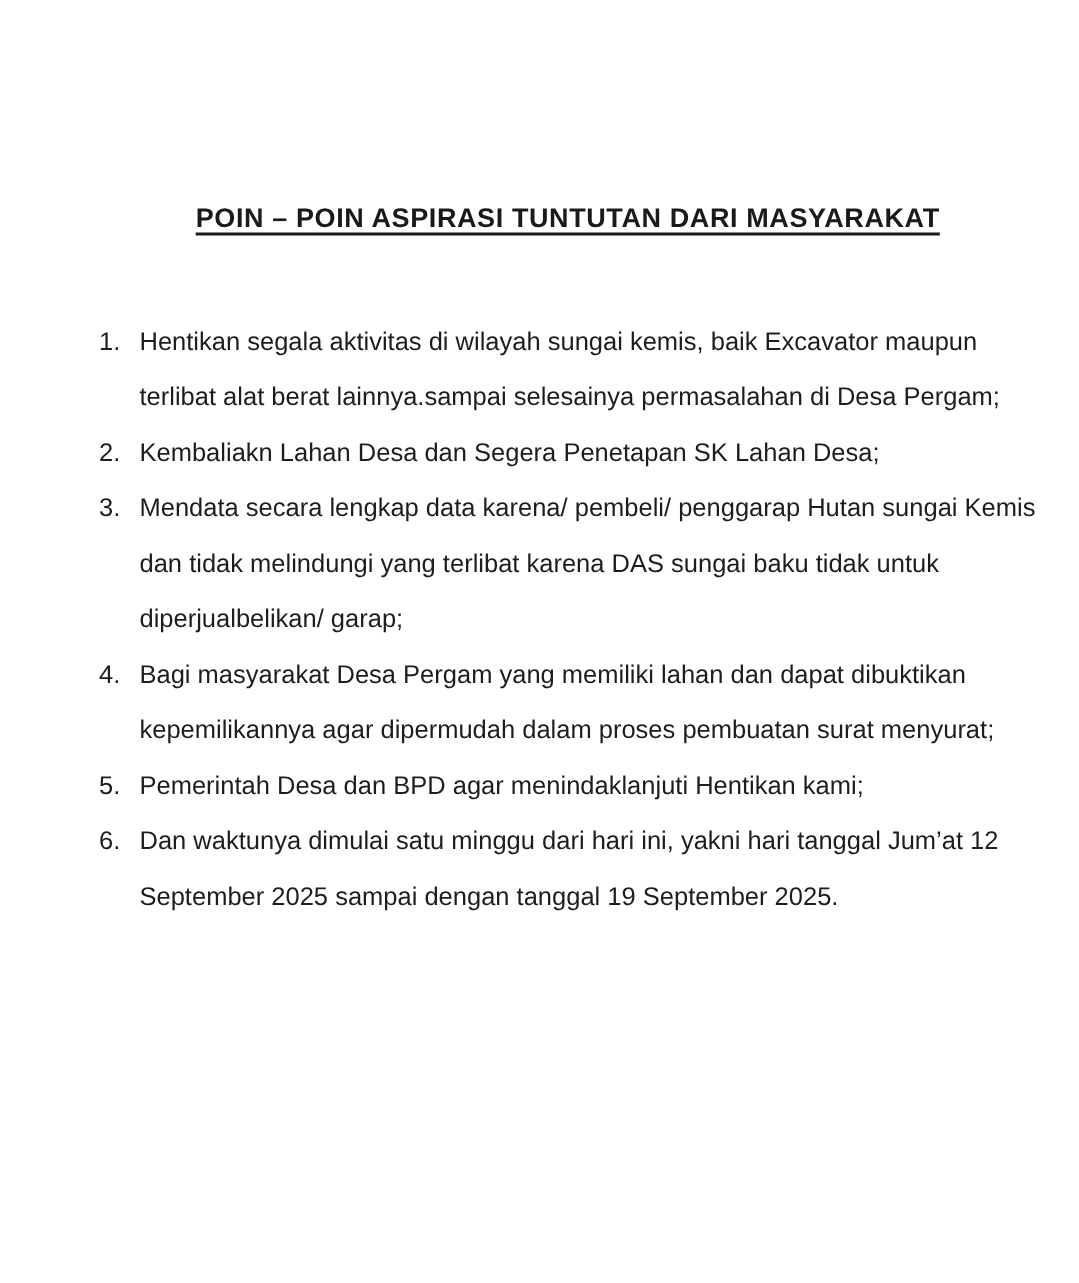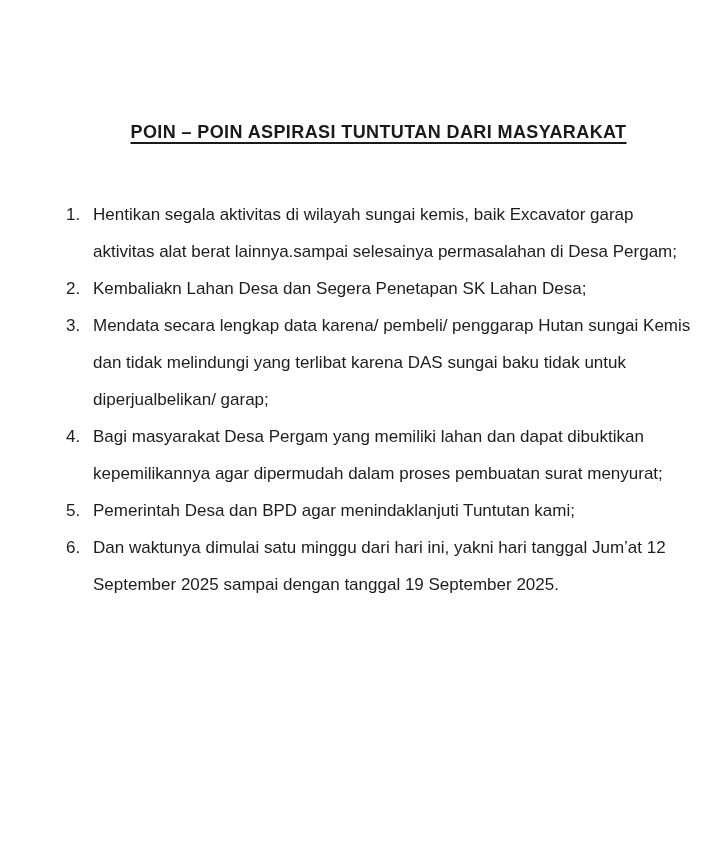--- a/index.html
+++ b/index.html
@@ -15,21 +15,21 @@
     overflow: hidden;
   }
   .page {
     box-sizing: border-box;
     width: 719px;
     height: 855px;
     padding: 116px 28px 0 66px;
     background: #ffffff;
   }
   .title {
-    margin: 4px;
+    margin: 17px;
     font-size: 18px;
     line-height: 24px;
     font-weight: 700;
     text-align: center;
     letter-spacing: 0.4px;
     text-decoration: underline;
     text-underline-offset: 4px;
     text-decoration-thickness: 2px;
     color: #1a1a1a;
   }
@@ -57,41 +57,41 @@
 <body>
 
 <div class="page">
 
   <h1 class="title">POIN – POIN ASPIRASI TUNTUTAN DARI MASYARAKAT</h1>
 
   <div class="list">
 
     <div class="item">
       <span class="num">1.</span>
-      <span class="txt">Hentikan segala aktivitas di wilayah sungai kemis, baik Excavator garap aktivitas alat berat lainnya.sampai selesainya permasalahan di Desa Pergam;</span>
+      <span class="txt">Hentikan segala aktivitas di wilayah sungai kemis, baik Excavator maupun terlibat alat berat lainnya.sampai selesainya permasalahan di Desa Pergam;</span>
     </div>
 
     <div class="item">
       <span class="num">2.</span>
       <span class="txt">Kembaliakn Lahan Desa dan Segera Penetapan SK Lahan Desa;</span>
     </div>
 
     <div class="item">
       <span class="num">3.</span>
       <span class="txt">Mendata secara lengkap data karena/ pembeli/ penggarap Hutan sungai Kemis dan tidak melindungi yang terlibat karena DAS sungai baku tidak untuk diperjualbelikan/ garap;</span>
     </div>
 
     <div class="item">
       <span class="num">4.</span>
       <span class="txt">Bagi masyarakat Desa Pergam yang memiliki lahan dan dapat dibuktikan kepemilikannya agar dipermudah dalam proses pembuatan surat menyurat;</span>
     </div>
 
     <div class="item">
       <span class="num">5.</span>
-      <span class="txt">Pemerintah Desa dan BPD agar menindaklanjuti Tuntutan kami;</span>
+      <span class="txt">Pemerintah Desa dan BPD agar menindaklanjuti Hentikan kami;</span>
     </div>
 
     <div class="item">
       <span class="num">6.</span>
       <span class="txt">Dan waktunya dimulai satu minggu dari hari ini, yakni hari tanggal Jum’at 12 September 2025 sampai dengan tanggal 19 September 2025.</span>
     </div>
 
   </div>
 
 </div>

